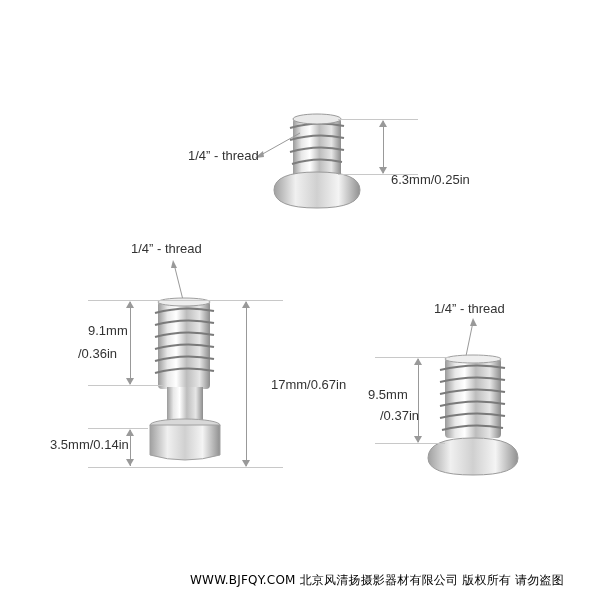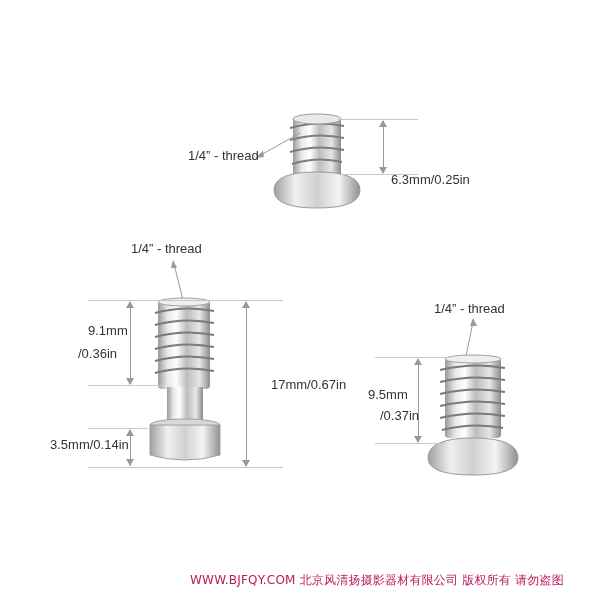--- a/index.html
+++ b/index.html
@@ -2,21 +2,21 @@
 <html><head>
 <meta charset="utf-8">
 <style>
   html,body{margin:0;padding:0;}
   body{width:600px;height:600px;background:#ffffff;position:relative;overflow:hidden;font-family:"Liberation Sans",sans-serif;color:#333;}
   .label{position:absolute;font-size:13px;color:#333;white-space:nowrap;line-height:15px;}
   .hline{position:absolute;height:1px;background:#c8c8c8;}
   .vline{position:absolute;width:1px;background:#999;}
   .arrow-up{position:absolute;width:0;height:0;border-left:4px solid transparent;border-right:4px solid transparent;border-bottom:7px solid #999;}
   .arrow-down{position:absolute;width:0;height:0;border-left:4px solid transparent;border-right:4px solid transparent;border-top:7px solid #999;}
-  .watermark{position:absolute;left:190px;top:572px;font-size:12px;color:#be185d;letter-spacing:0.2px;white-space:nowrap;font-family:"DejaVu Sans",sans-serif;}
+  .watermark{position:absolute;left:190px;top:572px;font-size:12px;color:#000000;letter-spacing:0.2px;white-space:nowrap;font-family:"DejaVu Sans",sans-serif;}
   svg{position:absolute;overflow:visible;}
 </style>
 </head>
 <body>
 
 <svg width="0" height="0" style="position:absolute">
   <defs>
     <linearGradient id="metal" x1="0" x2="1" y1="0" y2="0">
       <stop offset="0" stop-color="#9a9a9a"></stop>
       <stop offset="0.18" stop-color="#e8e8e8"></stop>

